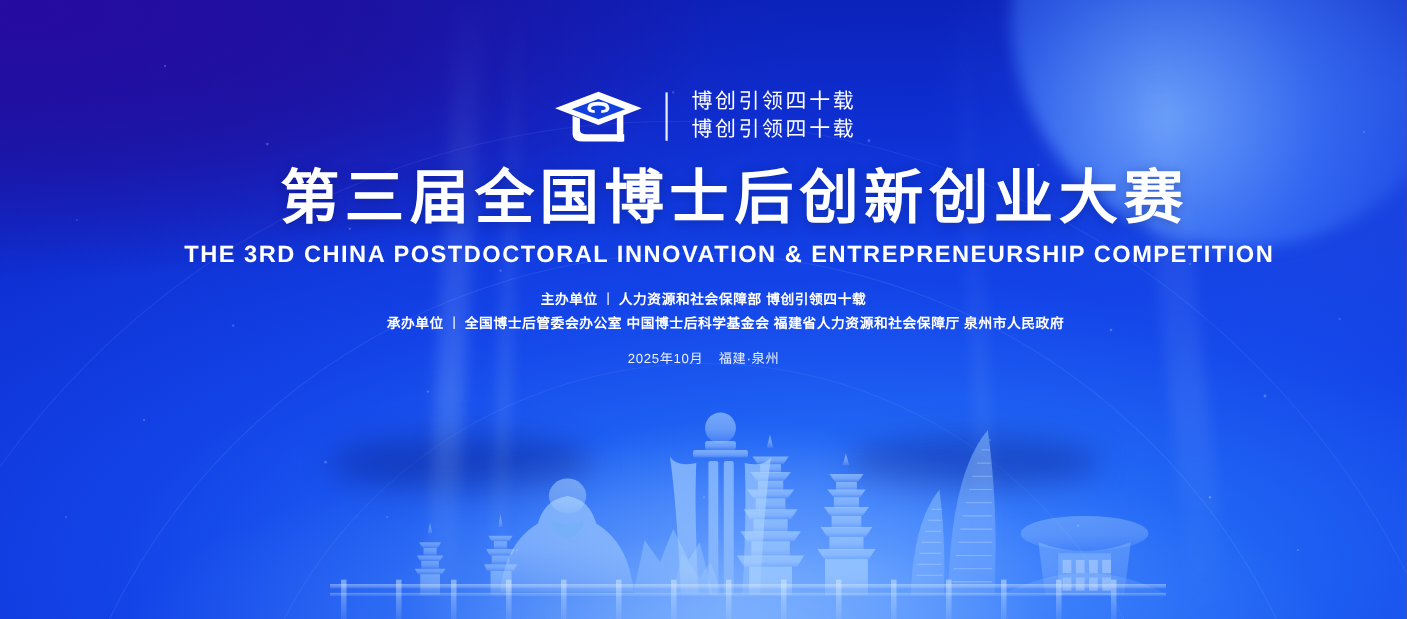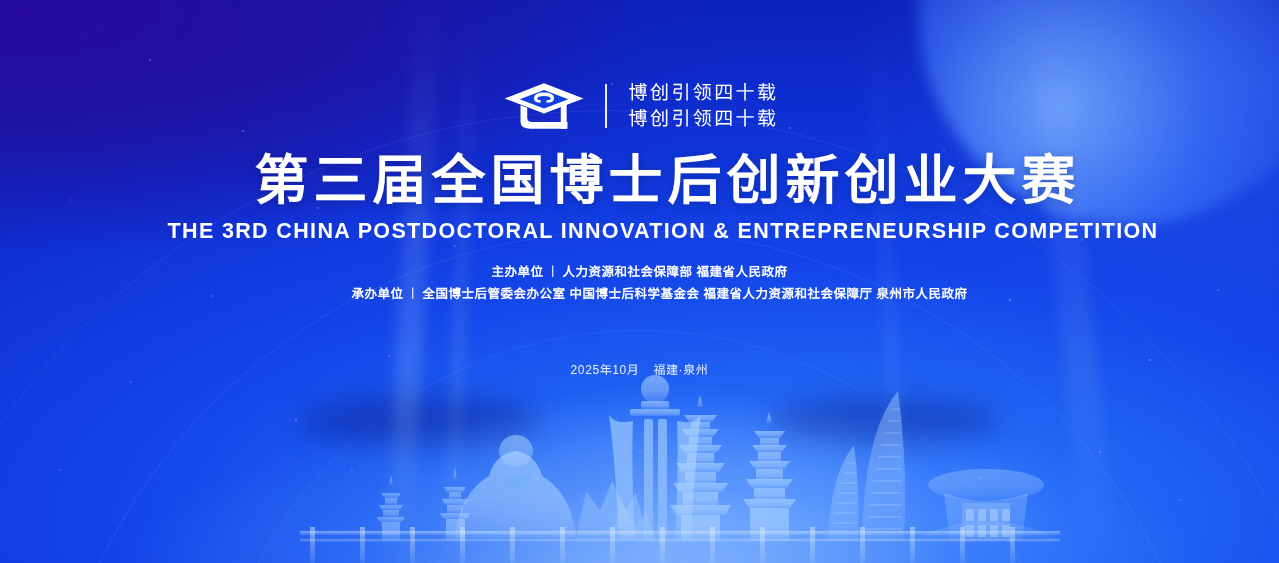--- a/index.html
+++ b/index.html
@@ -169,21 +169,20 @@
   }
   .org-line.l1{ top:261px; }
   .org-line.l2{ top:283px;padding-left:40px; }
   .org-line .sep{ padding:0 3px; font-weight:normal; }
 
   .datetime{
     position:absolute; left:0; right:0; top:316px;
     font-size:12px;
     color:#eaf2ff;
     letter-spacing:.6px;
-    margin-top:44px;
   }
   .datetime .gap{ display:inline-block; width:14px; }
 </style>
 </head>
 <body>
 
 <div class="stage">
 
   <div class="bg-base"></div>
   <div class="bg-topleft"></div>
@@ -424,21 +423,21 @@
       <div class="slogan">
         <span>博创引领四十载</span>
         <span>博创引领四十载</span>
       </div>
     </div>
 
     <h1 class="title-cn">第三届全国博士后创新创业大赛</h1>
     <h2 class="title-en">THE 3RD CHINA POSTDOCTORAL INNOVATION &amp; ENTREPRENEURSHIP COMPETITION</h2>
 
     <div class="org-line l1">
-      <span>主办单位</span><span class="sep">丨</span><span>人力资源和社会保障部  福建省人民政府</span>
+      <span>主办单位</span><span class="sep">丨</span><span>人力资源和社会保障部  博创引领四十载</span>
     </div>
 
     <div class="org-line l2">
       <span>承办单位</span><span class="sep">丨</span><span>全国博士后管委会办公室  中国博士后科学基金会  福建省人力资源和社会保障厅  泉州市人民政府</span>
     </div>
 
     <div class="datetime">
       <span>2025年10月</span><span class="gap"></span><span>福建·泉州</span>
     </div>
 

